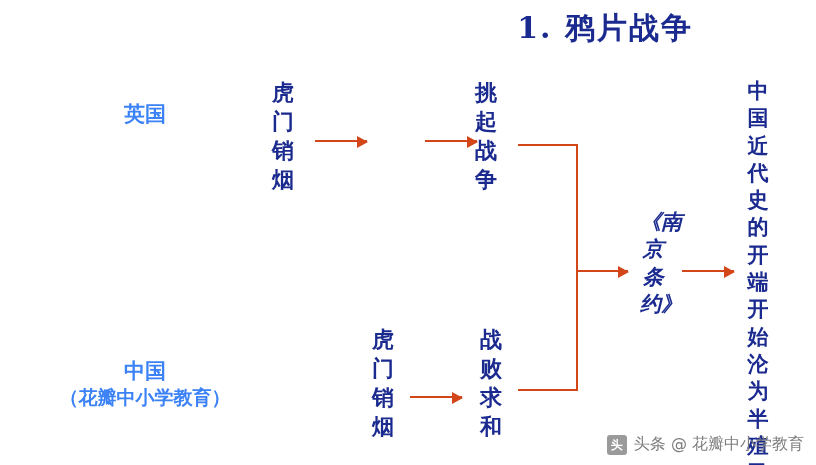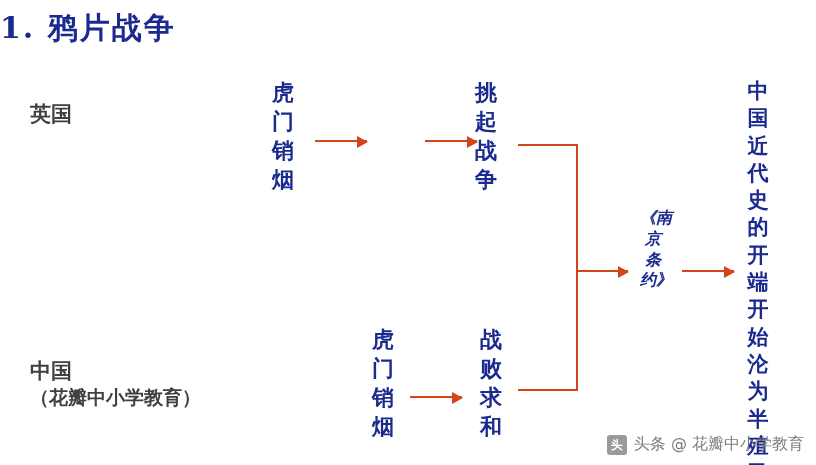--- a/index.html
+++ b/index.html
@@ -13,30 +13,31 @@
     height: 465px;
     background: #ffffff;
     overflow: hidden;
     font-family: "DejaVu Sans", "Liberation Sans", sans-serif;
   }
   .title {
     position: absolute;
     left: 0;
     top: 8px;
     width: 693px;
-    text-align: left;
+    text-align: right;
     font-family: "DejaVu Serif", "Liberation Serif", serif;
     font-size: 30px;
     font-weight: 700;
     color: #1a2a8f;
     letter-spacing: 2px;
   }
   .label-left {
     position: absolute;
-    color: #404040;
+    text-align: center;
+    color: #3b82f6;
     font-family: "DejaVu Sans", "Liberation Sans", sans-serif;
     font-weight: 700;
     line-height: 1.35;
   }
   .label-left .l1 { font-size: 21px; }
   .label-left .l2 { font-size: 19px; }
 
   .vtext {
     position: absolute;
     color: #1a2a8f;
@@ -49,21 +50,21 @@
     white-space: normal;
     word-break: break-all;
   }
   .vtext.small { font-size: 21px; }
 
   .treaty {
     position: absolute;
     color: #1a2a8f;
     font-family: "DejaVu Serif", "Liberation Serif", serif;
     font-weight: 700;
-    font-size: 16px;
+    font-size: 21px;
     line-height: 1.3;
     text-align: center;
     width: 26px;
     word-break: break-all;
     font-style: italic;
   }
 
   .arrow-h {
     position: absolute;
     height: 0;

